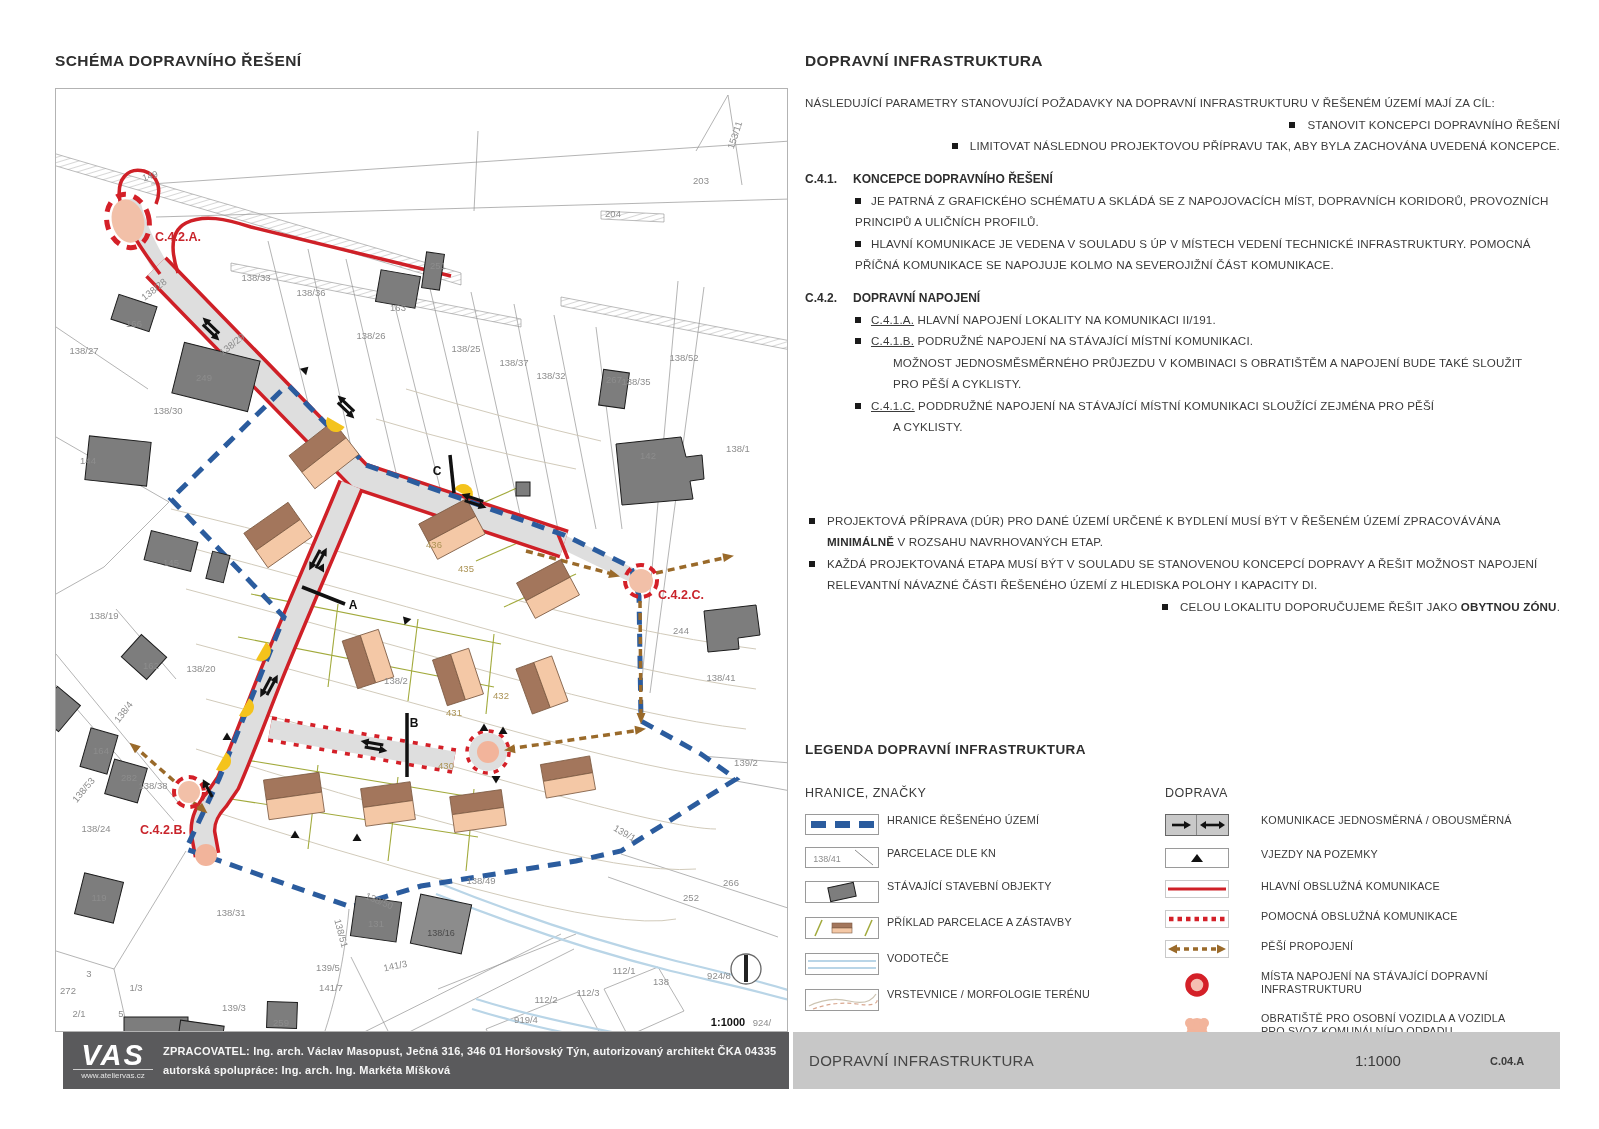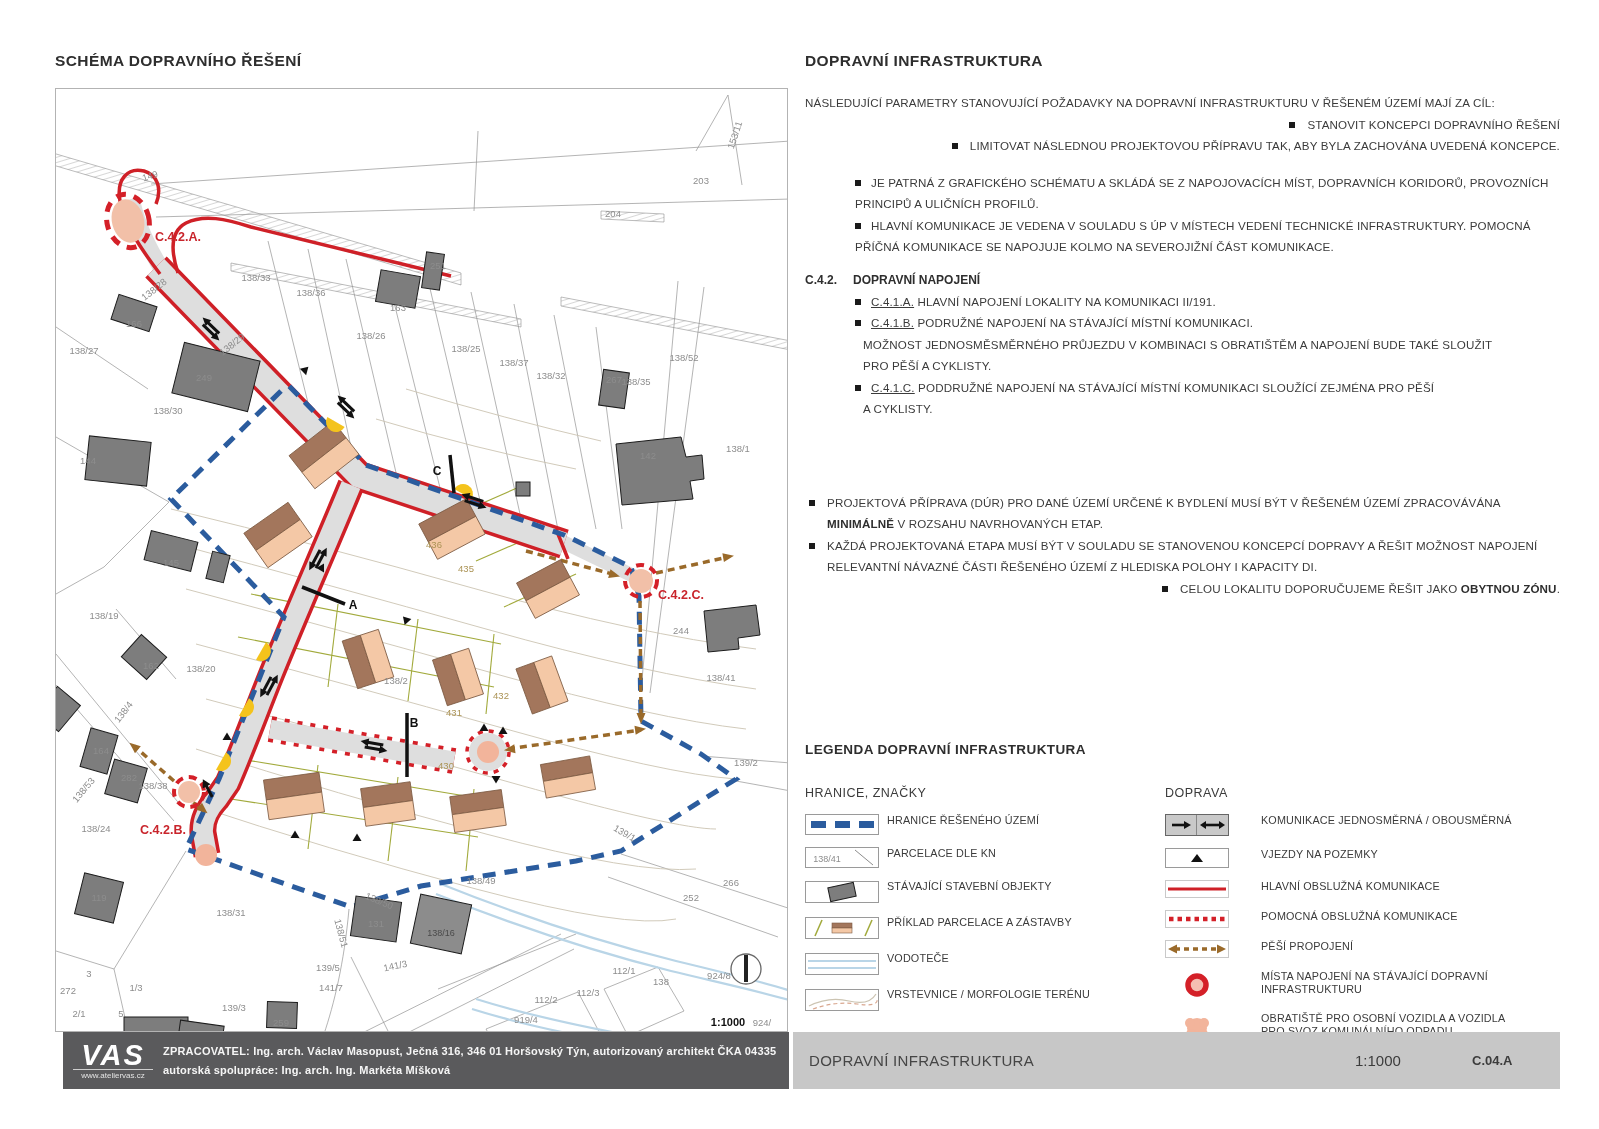--- a/index.html
+++ b/index.html
@@ -20,21 +20,21 @@
   #right-col{left:805px;top:52px;width:755px;}
   #right-col h1{font-size:15.5px;font-weight:bold;letter-spacing:.4px;margin:0 0 22px 0;color:#2e2e2e;}
   .p,.bullet,.sub,.cont{font-size:11.6px;line-height:21.5px;color:#3b3b3b;letter-spacing:.15px;}
   .bullet{display:flex;justify-content:flex-end;}
   .sq{display:inline-block;width:6px;height:6px;background:#1a1a1a;flex:0 0 6px;margin:8px 12px 0 4px;}
   .sqi{display:inline-block;width:6px;height:6px;background:#1a1a1a;margin:0 10px 1px 0;}
   .sec{margin-top:15px;}
   .sec-head{display:flex;font-weight:bold;font-size:12px;margin-bottom:4px;color:#2e2e2e;}
   .sec-num{width:48px;flex:0 0 48px;}
   .sub{margin-left:50px;}
-  .cont{margin-left:58px;}
+  .cont{margin-left:88px;}
   .ref{text-decoration:underline;}
   .b{font-weight:bold;color:#2e2e2e;}
   
   #legend{left:805px;top:742px;width:760px;}
   #legend-title{font-size:13.5px;font-weight:bold;letter-spacing:.4px;color:#2e2e2e;margin-bottom:29px;}
   .leg-cols{display:flex;}
   .leg-col-l{width:360px;flex:0 0 360px;}
   .leg-col-r{width:395px;}
   .leg-head{font-size:12.5px;letter-spacing:.5px;color:#3b3b3b;margin-bottom:14px;}
   .leg-row{display:flex;align-items:flex-start;margin-bottom:8px;min-height:22px;}
@@ -43,21 +43,21 @@
   .leg-label{font-size:10.8px;line-height:13px;letter-spacing:.15px;color:#3b3b3b;}
   
   #f-dark{left:63px;top:1032px;width:726px;height:57px;background:#5a5a5c;display:flex;align-items:center;}
   #f-logo{width:100px;text-align:center;color:#fff;}
   #f-logo .lg{font-size:29px;font-weight:bold;font-style:italic;letter-spacing:2px;line-height:26px;}
   #f-logo .lgu{font-size:8px;color:#e3e3e3;border-top:1px solid #cfcfcf;margin:1px 10px 0 10px;padding-top:1px;}
   #f-text{color:#f5f5f5;font-size:11px;font-weight:bold;line-height:19px;letter-spacing:.2px;}
   #f-light{left:793px;top:1032px;width:767px;height:57px;background:#c7c7c7;display:flex;align-items:center;}
   #f-light .t{font-size:15px;color:#454545;margin-left:16px;letter-spacing:.3px;}
   #f-light .s{font-size:15px;color:#3c3c3c;position:absolute;left:562px;}
-  #f-light .c{font-size:13px;color:#3c3c3c;position:absolute;left:679px;font-weight:bold;}
+  #f-light .c{font-size:11px;color:#3c3c3c;position:absolute;left:697px;font-weight:bold;}
 </style>
 </head>
 <body>
 
 <div class="abs" id="map-title">SCHÉMA DOPRAVNÍHO ŘEŠENÍ</div>
 
 <div class="abs" id="map-frame">
 <svg width="731" height="942" viewBox="0 0 731 942">
   <defs>
     <pattern id="hatch" width="5" height="8" patternUnits="userSpaceOnUse" patternTransform="rotate(73)">
@@ -414,20 +414,24 @@
   <div class="bullet">
       <span class="sq"></span>
       <span>STANOVIT KONCEPCI DOPRAVNÍHO ŘEŠENÍ</span>
     </div>
   <div class="bullet">
       <span class="sq"></span>
       <span>LIMITOVAT NÁSLEDNOU PROJEKTOVOU PŘÍPRAVU TAK, ABY BYLA ZACHOVÁNA UVEDENÁ KONCEPCE.</span>
     </div>
 
   <div class="sec">
+    <div class="sec-head">
+        <span class="sec-num">C.4.1.</span>
+        <span>KONCEPCE DOPRAVNÍHO ŘEŠENÍ</span>
+      </div>
     <div class="sub"><span class="sqi"></span><span>JE PATRNÁ Z GRAFICKÉHO SCHÉMATU A SKLÁDÁ SE Z NAPOJOVACÍCH MÍST, DOPRAVNÍCH KORIDORŮ, PROVOZNÍCH PRINCIPŮ A ULIČNÍCH PROFILŮ.</span></div>
     <div class="sub"><span class="sqi"></span><span>HLAVNÍ KOMUNIKACE JE VEDENA V SOULADU S ÚP V MÍSTECH VEDENÍ TECHNICKÉ INFRASTRUKTURY. POMOCNÁ PŘÍČNÁ KOMUNIKACE SE NAPOJUJE KOLMO NA SEVEROJIŽNÍ ČÁST KOMUNIKACE.</span></div>
   </div>
 
   <div class="sec">
     <div class="sec-head">
         <span class="sec-num">C.4.2.</span>
         <span>DOPRAVNÍ NAPOJENÍ</span>
       </div>
     <div class="sub"><span class="sqi"></span><span class="ref">C.4.1.A.</span>&nbsp;<span>HLAVNÍ NAPOJENÍ  LOKALITY NA KOMUNIKACI II/191.</span></div>

